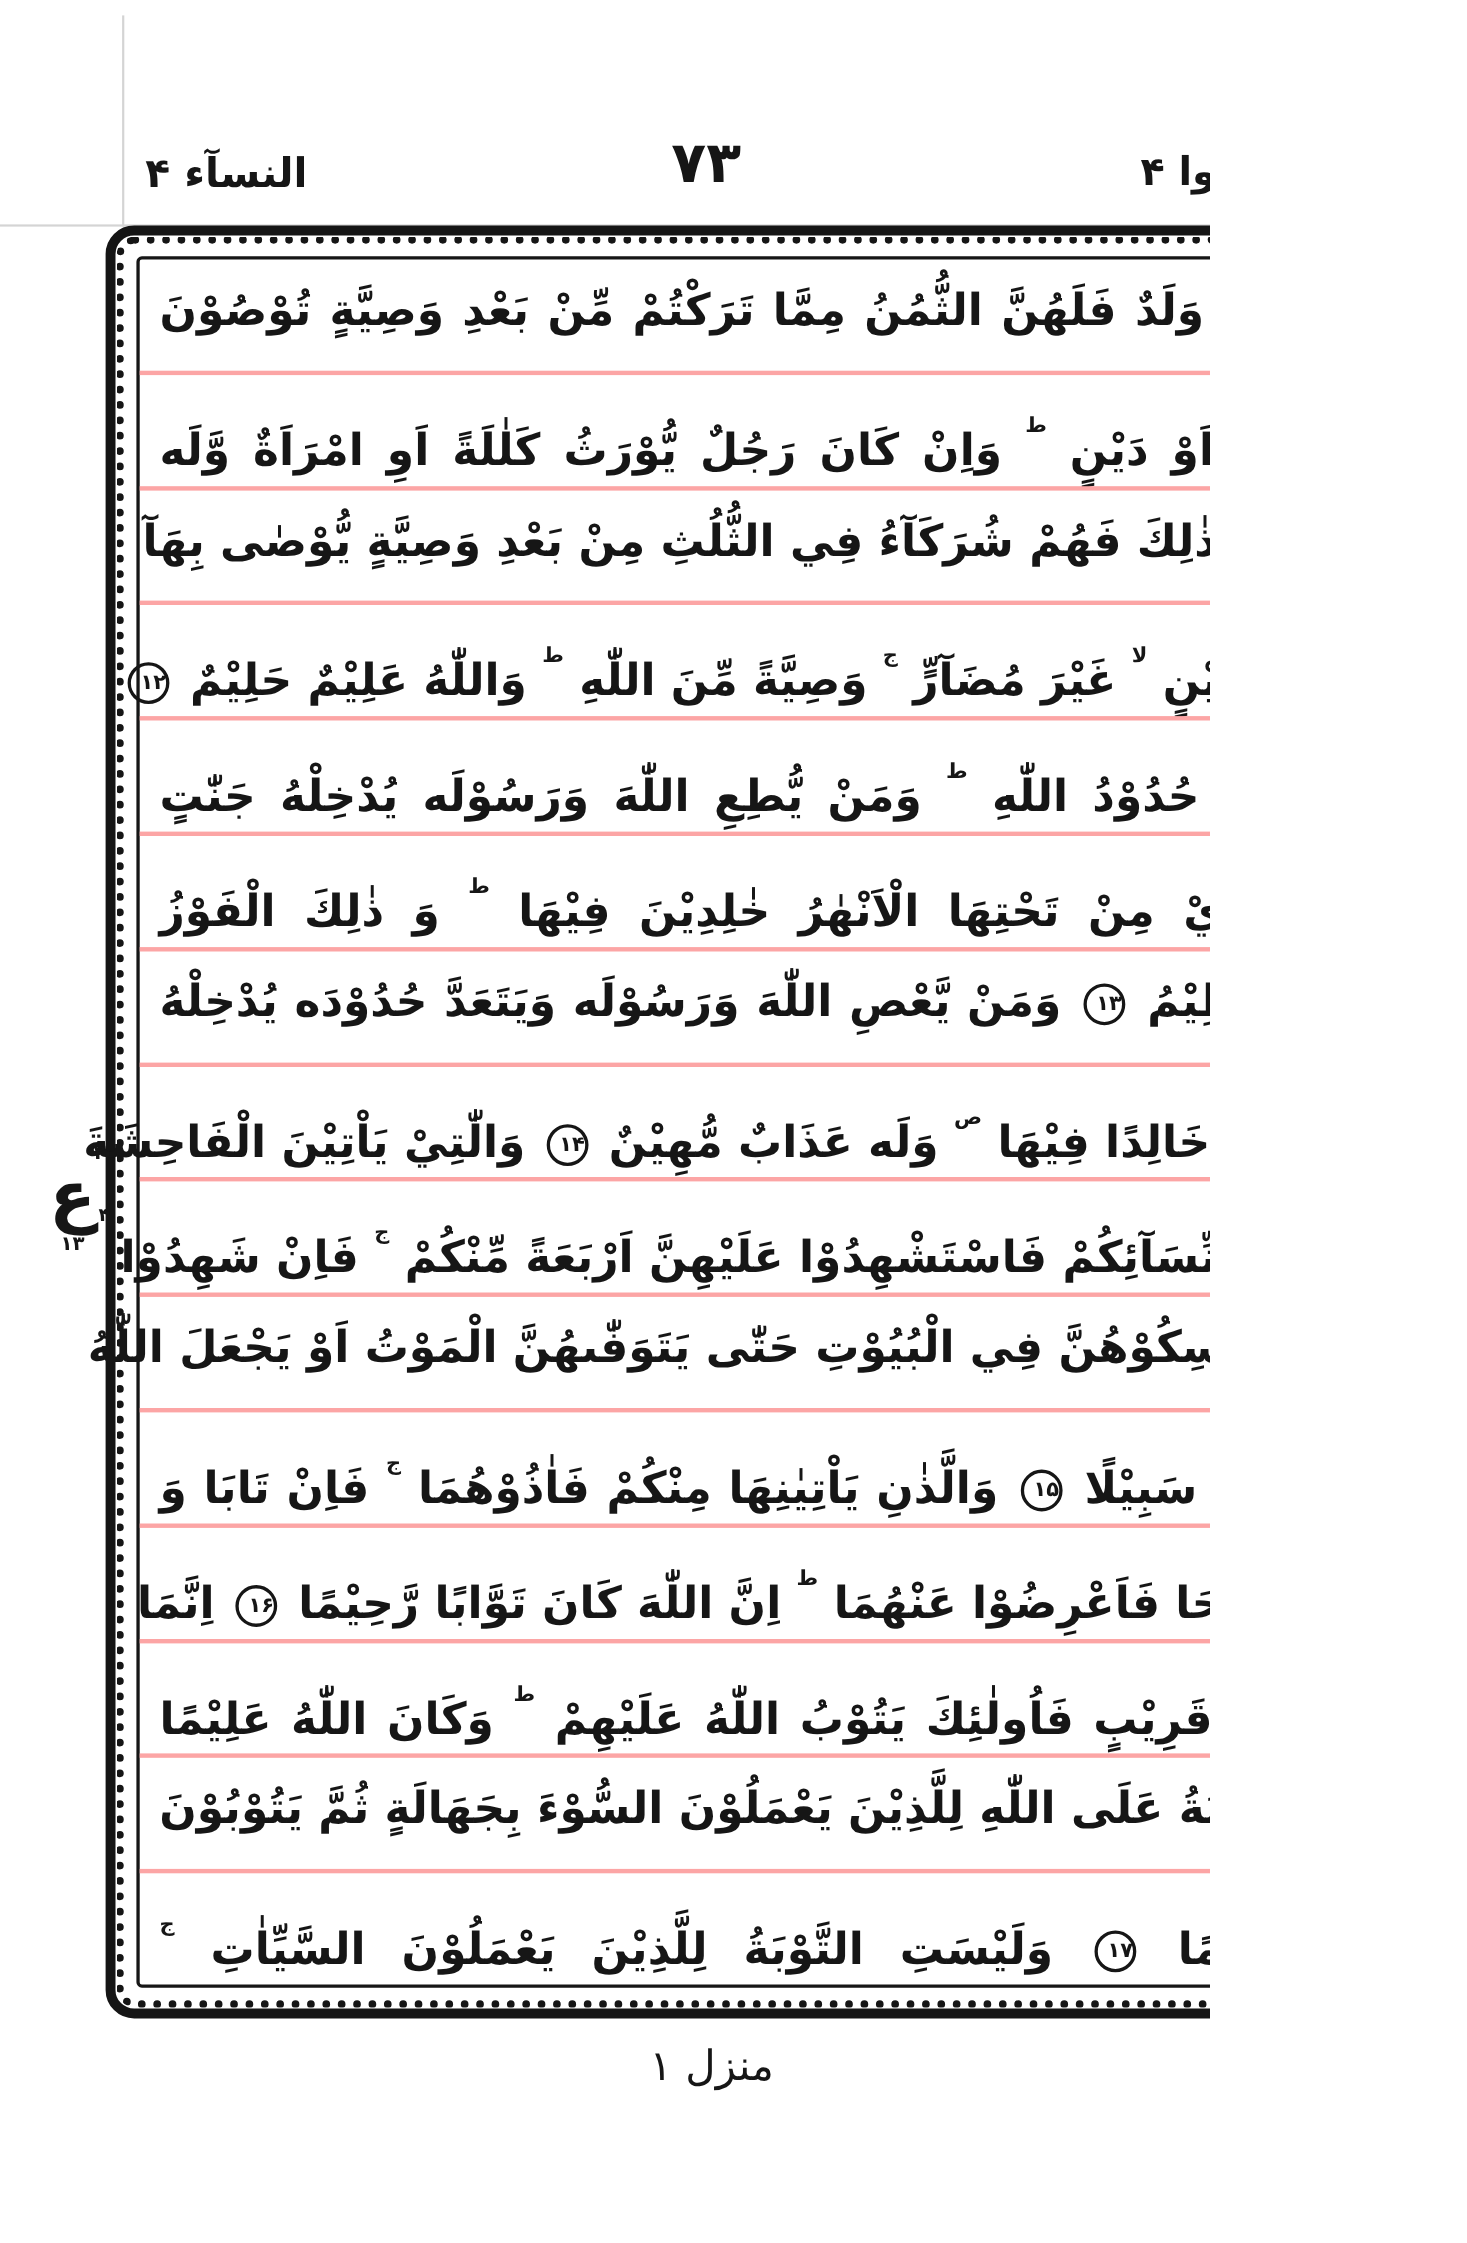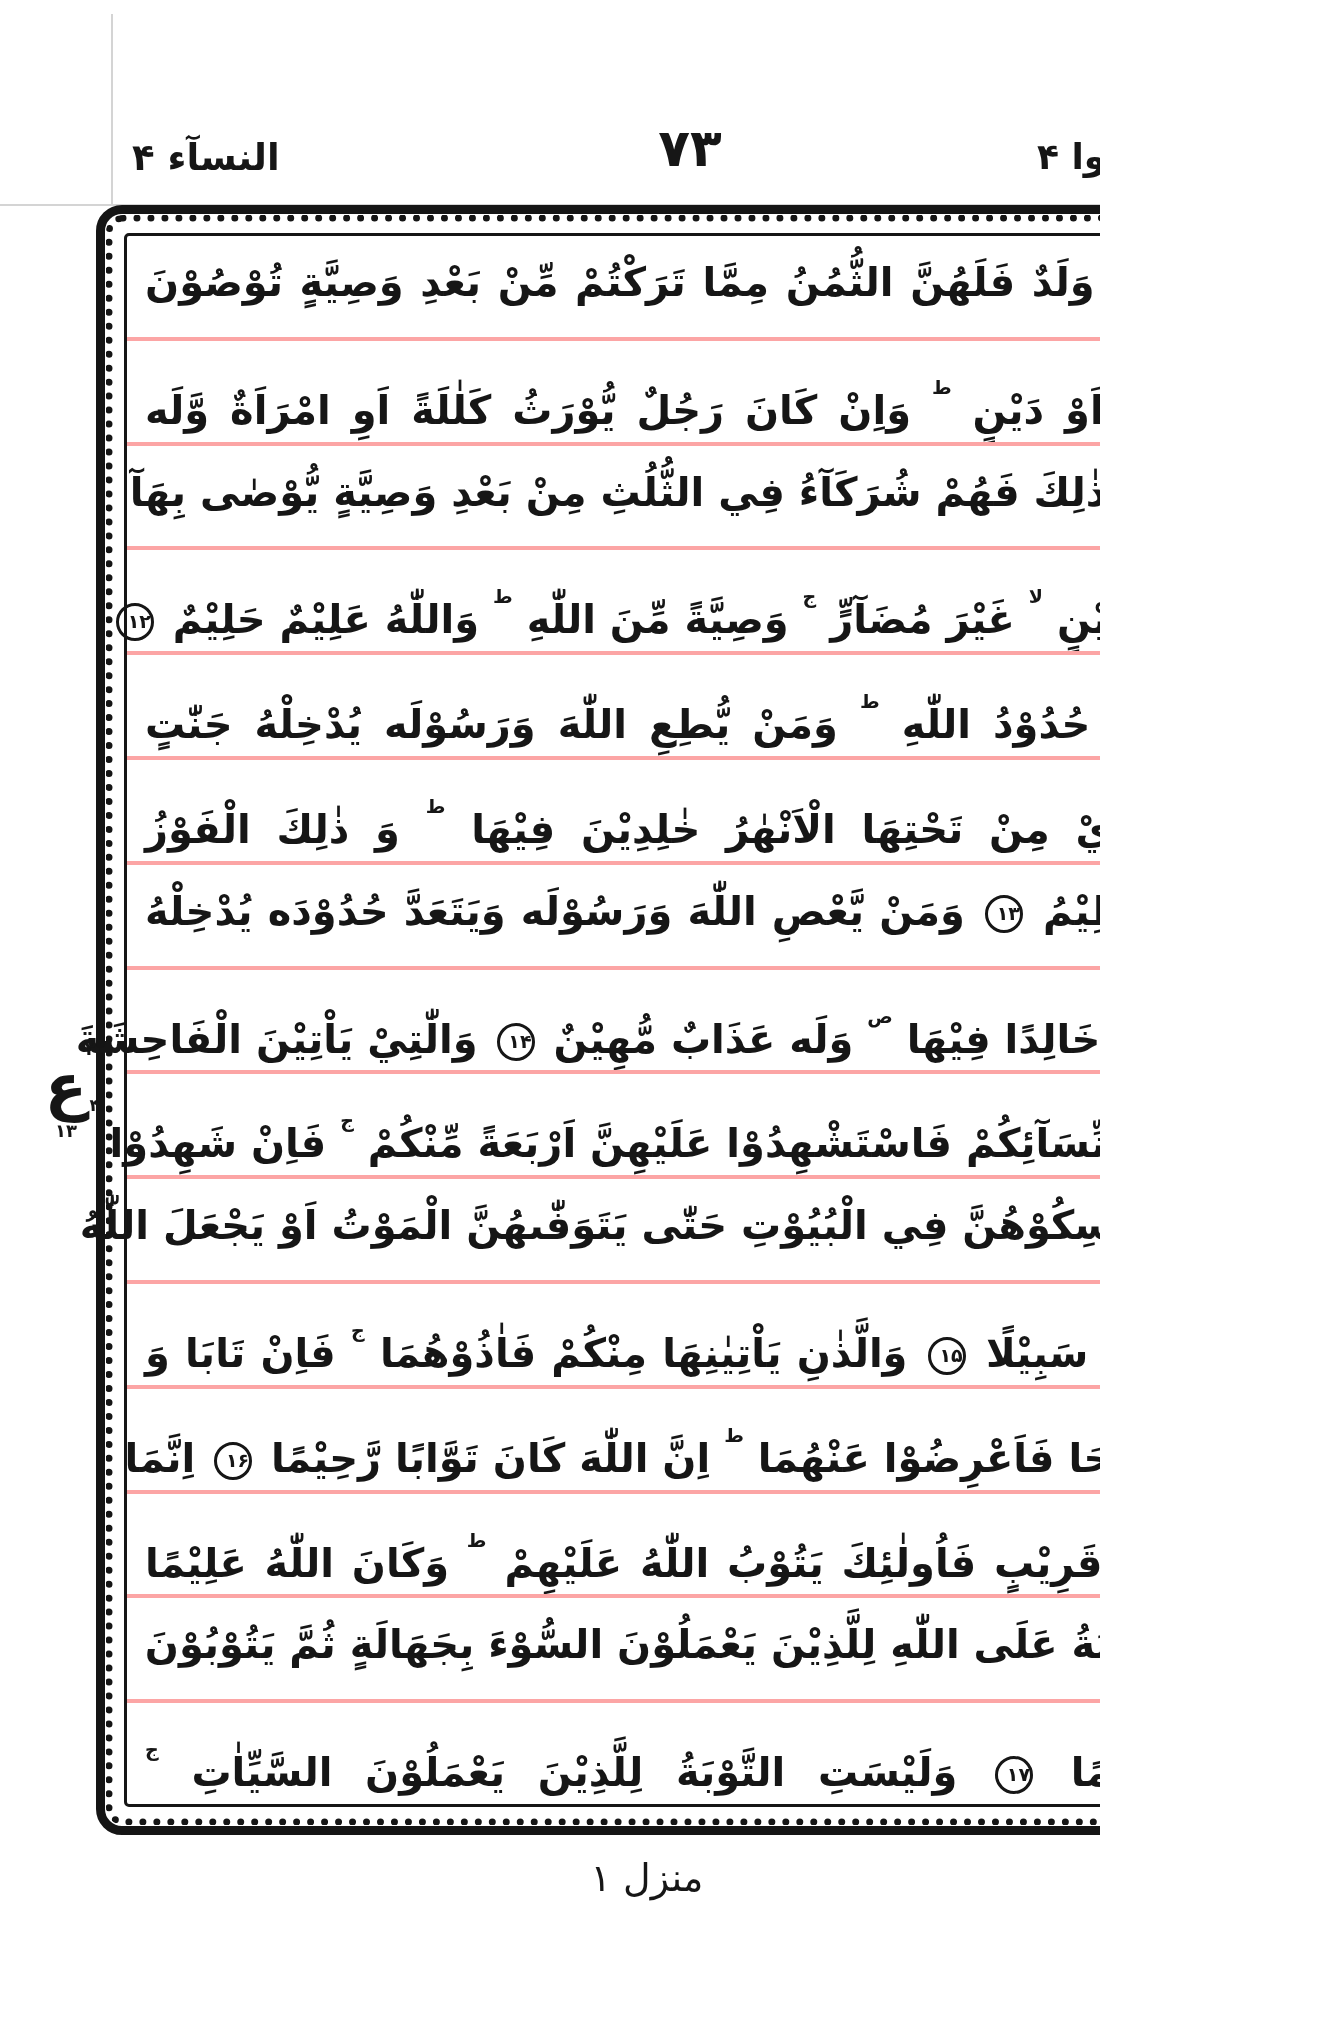--- a/index.html
+++ b/index.html
@@ -9,21 +9,21 @@
   }
   
   .guide{position:absolute;background:#d4d4d4;}
   .guide-h{left:0;top:204px;width:1334px;height:2px;}
   .guide-v-left{left:111px;top:14px;width:2px;height:192px;}
   .guide-v-right{left:1242px;top:6px;width:2px;height:200px;}
 
   
   .hdr{position:absolute;font-weight:700;white-space:nowrap;}
   .hdr-surah{left:132px;top:136px;font-size:37px;}
-  .hdr-page{left:560px;width:260px;text-align:center;top:118px;font-size:52px;}
+  .hdr-page{left:512px;width:260px;text-align:center;top:118px;font-size:52px;}
   .hdr-juz{left:1030px;width:190px;top:136px;font-size:36px;}
 
   
   .frame{
     position:absolute;left:96px;top:205px;width:1134px;height:1630px;
     border:9px solid #151515;border-radius:26px;box-sizing:border-box;background:#fff;
   }
   .beads{position:absolute;inset:1px;border:7px dotted #151515;border-radius:17px;}
   .inner{
     position:absolute;inset:11px;border:3px solid #161616;border-radius:5px;

